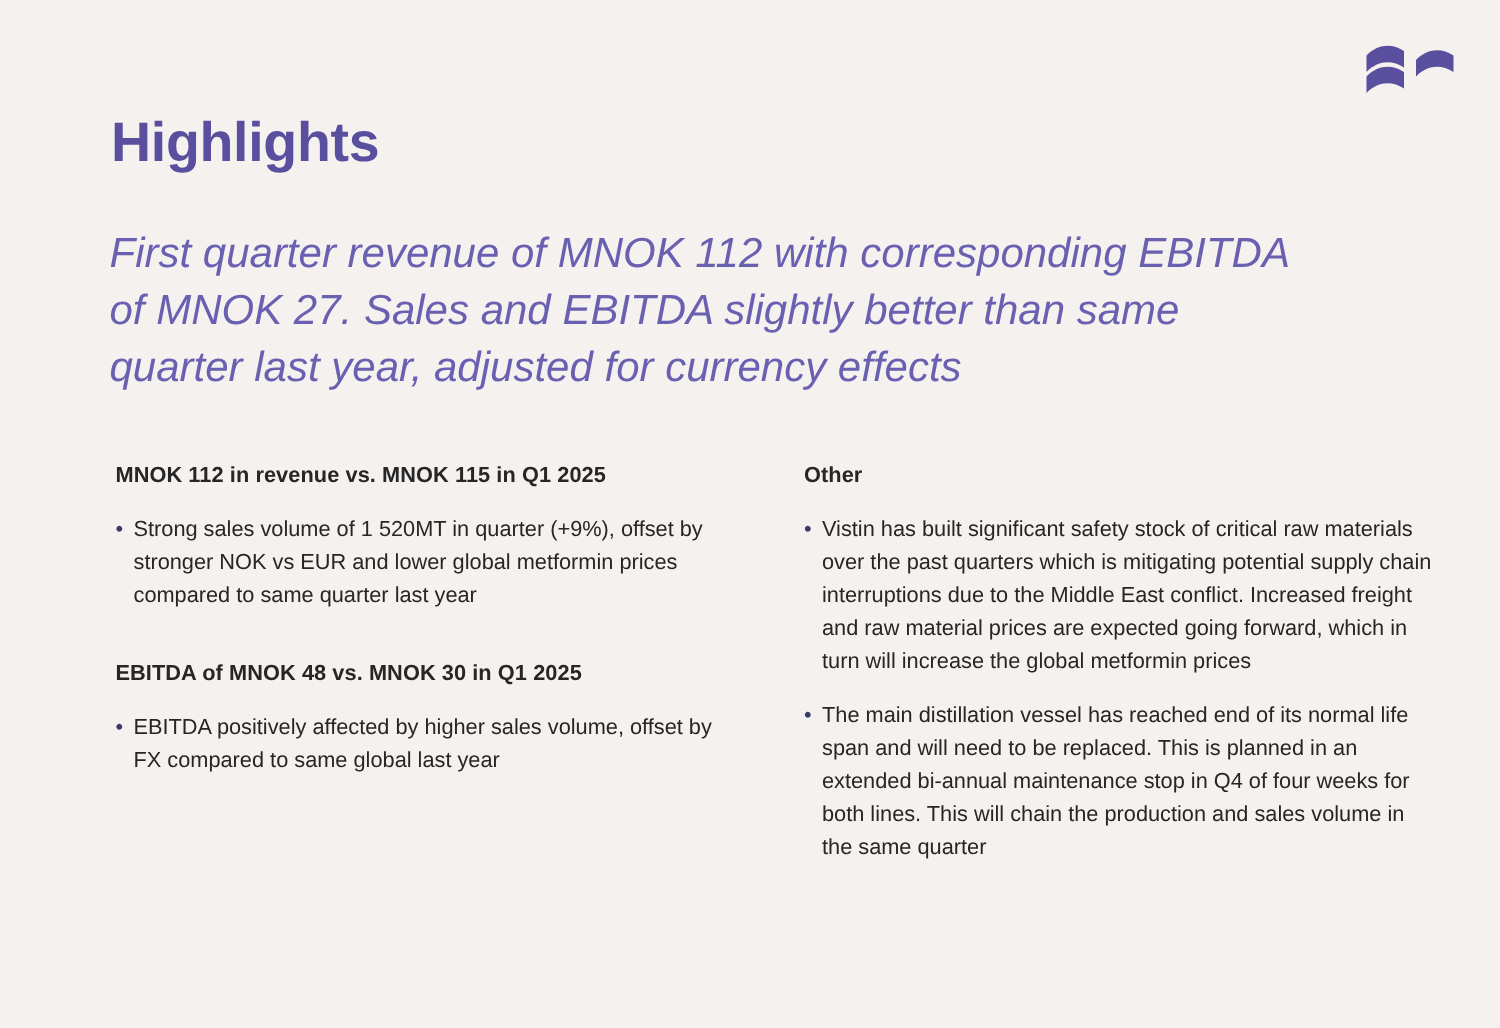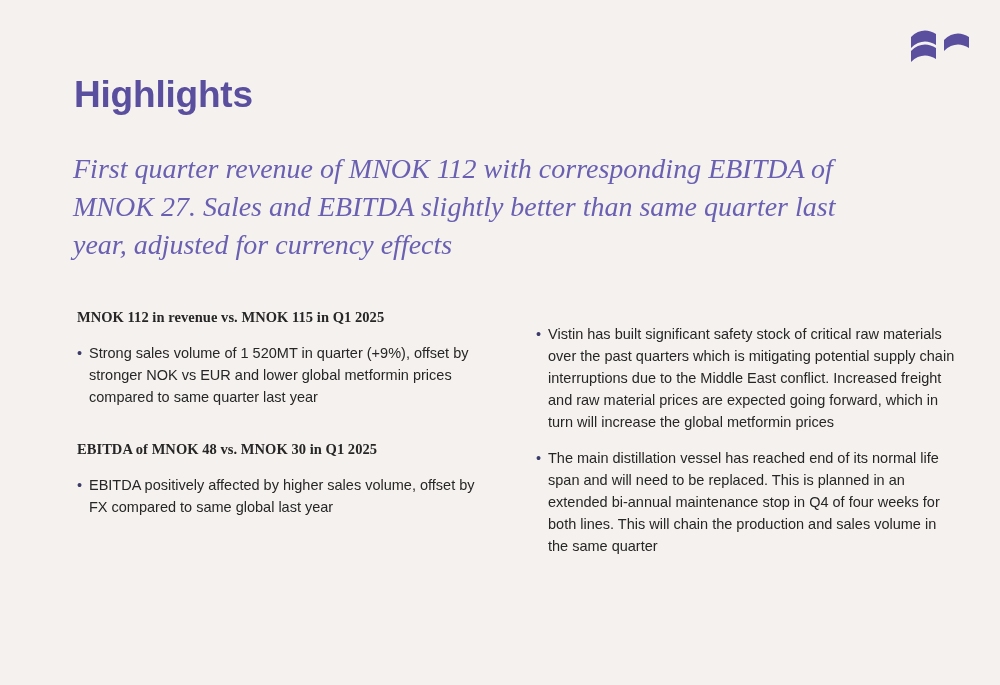--- a/index.html
+++ b/index.html
@@ -43,21 +43,21 @@
     line-height: 1.15;
     margin: 0;
   }
 
   
   .subtitle {
     position: absolute;
     left: 73px;
     top: 150px;
     width: 790px;
-    font-family: Liberation Serif, serif;
+    font-family: Liberation Sans, sans-serif;
     font-style: italic;
     font-size: 28px;
     line-height: 38px;
     color: #6a60b2;
     margin: 0;
   }
 
   
   .col {
     position: absolute;
@@ -68,21 +68,20 @@
 
   .block { margin-bottom: 0; }
 
   .block-heading {
     font-size: 14.5px;
     font-weight: bold;
     color: #262626;
     margin: 0;
     line-height: 1.3;
     letter-spacing: 0.05px;
-    font-family: Liberation Serif, serif;
   }
 
   .bullet-list {
     list-style: none;
     margin: 0;
     padding: 0;
   }
 
   .bullet-item {
     position: relative;
@@ -144,20 +143,21 @@
       <ul class="bullet-list">
         <li class="bullet-item"><span class="dot">•</span><span>EBITDA positively affected by higher sales volume, offset by FX compared to same global last year</span></li>
       </ul>
     </div>
 
   </div>
 
   <div class="col col-right">
 
     <div class="block">
+      <p class="block-heading">Other</p>
       <div class="gap-head-to-bullet"></div>
       <ul class="bullet-list">
         <li class="bullet-item"><span class="dot">•</span><span>Vistin has built significant safety stock of critical raw materials over the past quarters which is mitigating potential supply chain interruptions due to the Middle East conflict. Increased freight and raw material prices are expected going forward, which in turn will increase the global metformin prices</span></li>
         <li style="height:14px"></li>
         <li class="bullet-item"><span class="dot">•</span><span>The main distillation vessel has reached end of its normal life span and will need to be replaced. This is planned in an extended bi-annual maintenance stop in Q4 of four weeks for both lines. This will chain the production and sales volume in the same quarter</span></li>
       </ul>
     </div>
 
   </div>
 

